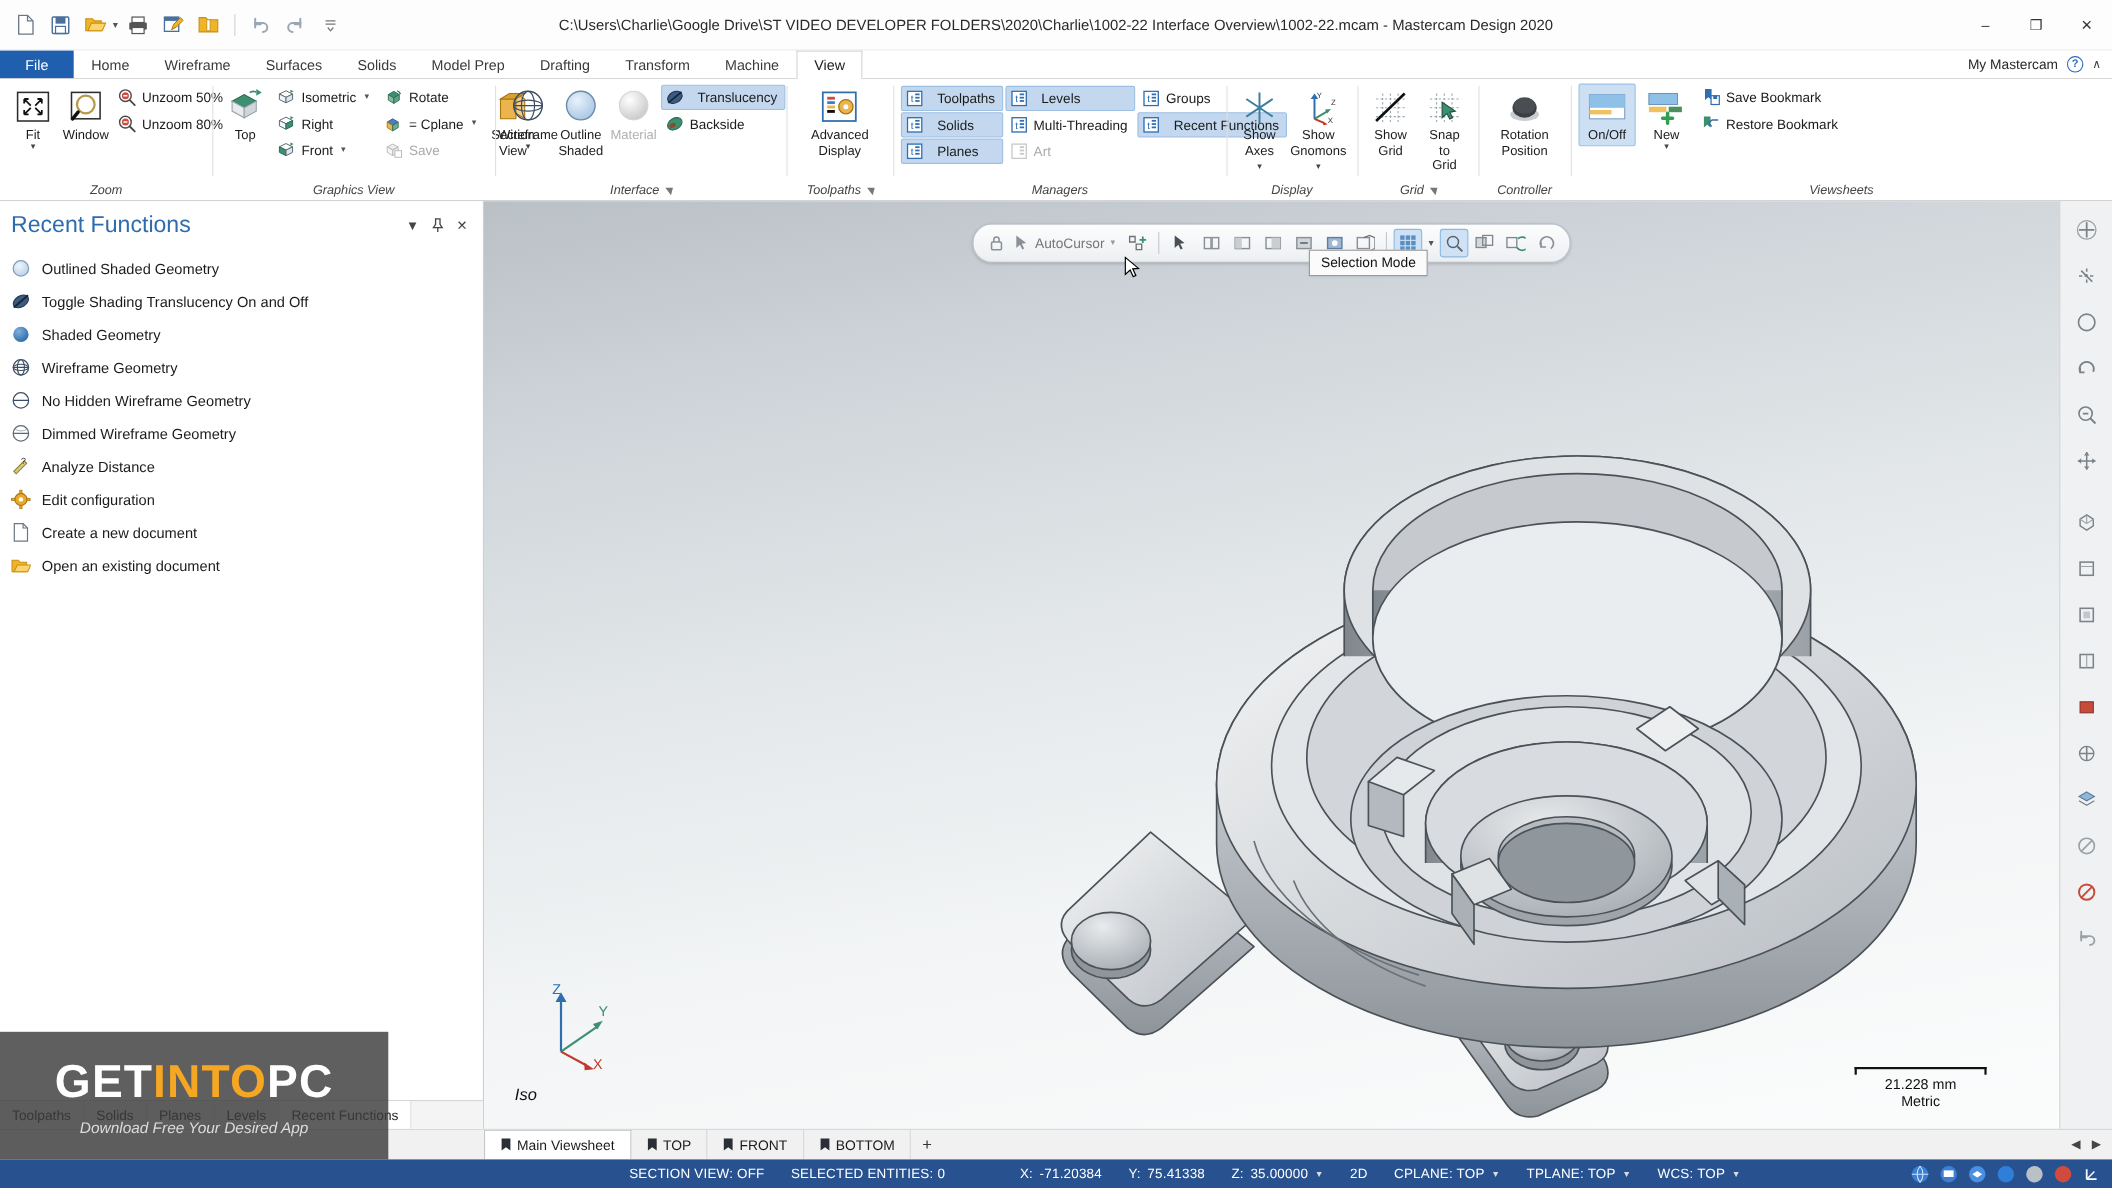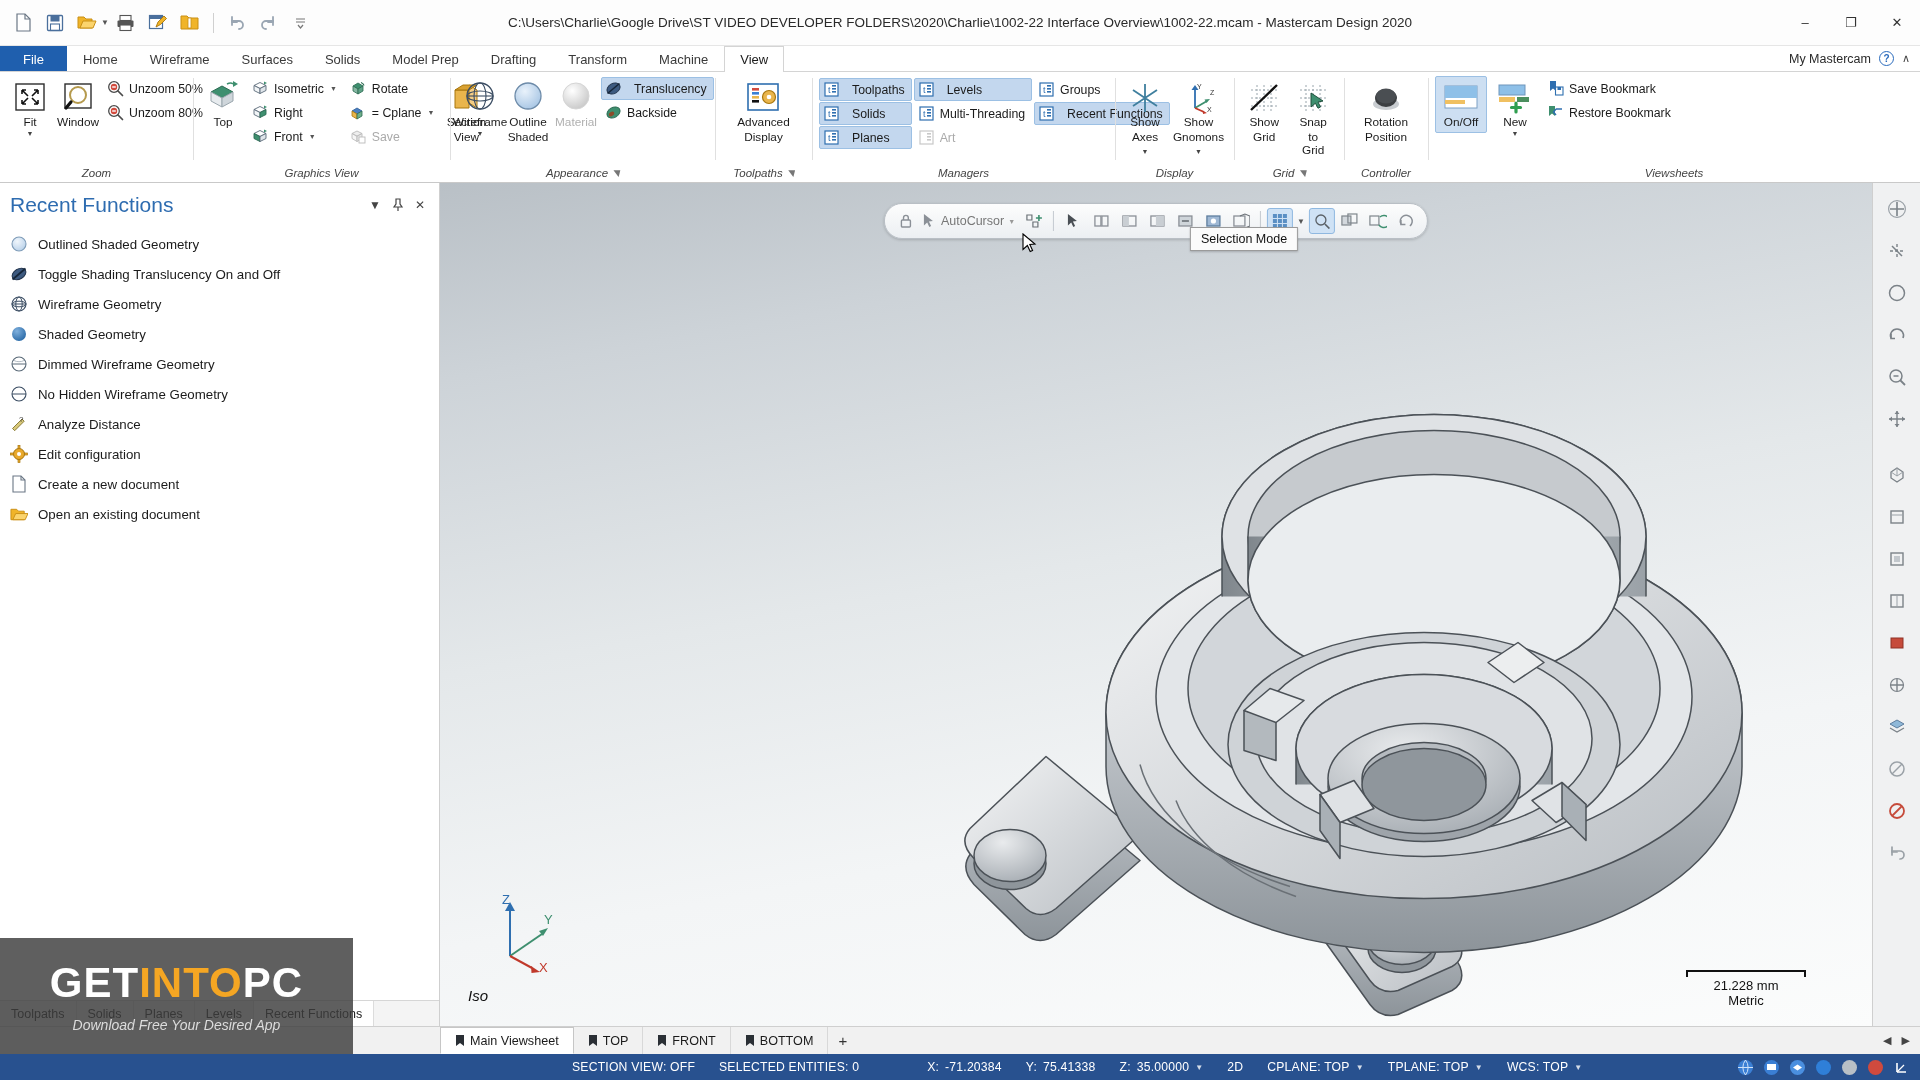--- a/index.html
+++ b/index.html
@@ -505,21 +505,21 @@
               <svg width="17" height="17" viewBox="0 0 17 17">
                   <ellipse cx="8.5" cy="8.5" rx="7" ry="5" transform="rotate(-30 8.5 8.5)" fill="#3e8f6f" stroke="#2b6b52" stroke-width="1"></ellipse>
                   <ellipse cx="6.5" cy="10" rx="3" ry="2" transform="rotate(-30 6.5 10)" fill="#8b4b2a"></ellipse>
                 </svg>
             </span>
             <span>Backside</span>
           </div>
         </div>
       </div>
       <div class="rgroup-title">
-        <span>Appearance</span>
+        <span>Interface</span>
         <span class="dlg-launch">◥</span>
       </div>
     </div>
 
     <div class="rgroup" style="width:97px">
       <div class="rgroup-body" style="justify-content:center">
         <div class="bigbtn">
           <span class="ico">
             <svg width="36" height="32" viewBox="0 0 36 32">
                 <rect x="3" y="2" width="30" height="26" fill="#fff" stroke="#2f6fb0" stroke-width="1.6"></rect>
@@ -818,63 +818,63 @@
                 <ellipse cx="9" cy="9" rx="7.5" ry="5" transform="rotate(-32 9 9)" fill="#3d5a80" stroke="#22344d" stroke-width="1"></ellipse>
                 <path d="M2.5 14.5L15.5 3.5" stroke="#16263a" stroke-width="1.8"></path>
               </svg>
           </span>
           <span>Toggle Shading Translucency On and Off</span>
         </div>
 
         <div class="lp-item">
           <span class="lp-icon">
             <svg width="18" height="18" viewBox="0 0 18 18">
-                <circle cx="9" cy="9" r="7" fill="none" stroke="#3b4d63" stroke-width="1.1"></circle>
-                <ellipse cx="9" cy="9" rx="3.2" ry="7" fill="none" stroke="#3b4d63" stroke-width="1"></ellipse>
-                <path d="M2 9h14" stroke="#3b4d63" stroke-width="1"></path>
-                <ellipse cx="9" cy="9" rx="7" ry="2.8" fill="none" stroke="#3b4d63" stroke-width="1"></ellipse>
-              </svg>
-          </span>
-          <span>Wireframe Geometry</span>
-        </div>
-
-        <div class="lp-item">
-          <span class="lp-icon">
-            <svg width="18" height="18" viewBox="0 0 18 18">
                 <defs>
                   <radialGradient id="sp2" cx="35%" cy="30%" r="75%">
                     <stop offset="0" stop-color="#7fb0dd"></stop>
                     <stop offset="1" stop-color="#2b6ba8"></stop>
                   </radialGradient>
                 </defs>
                 <circle cx="9" cy="9" r="7" fill="url(#sp2)"></circle>
               </svg>
           </span>
           <span>Shaded Geometry</span>
         </div>
 
         <div class="lp-item">
           <span class="lp-icon">
             <svg width="18" height="18" viewBox="0 0 18 18">
-                <circle cx="9" cy="9" r="7" fill="none" stroke="#5a6a78" stroke-width="1.1"></circle>
-                <path d="M2 9h14" stroke="#5a6a78" stroke-width="1"></path>
-                <path d="M4 5.5c2.5 1.6 7.5 1.6 10 0" fill="none" stroke="#b3bcc4" stroke-width="1"></path>
-              </svg>
-          </span>
-          <span>Dimmed Wireframe Geometry</span>
+                <circle cx="9" cy="9" r="7" fill="none" stroke="#3b4d63" stroke-width="1.1"></circle>
+                <ellipse cx="9" cy="9" rx="3.2" ry="7" fill="none" stroke="#3b4d63" stroke-width="1"></ellipse>
+                <path d="M2 9h14" stroke="#3b4d63" stroke-width="1"></path>
+                <ellipse cx="9" cy="9" rx="7" ry="2.8" fill="none" stroke="#3b4d63" stroke-width="1"></ellipse>
+              </svg>
+          </span>
+          <span>Wireframe Geometry</span>
         </div>
 
         <div class="lp-item">
           <span class="lp-icon">
             <svg width="18" height="18" viewBox="0 0 18 18">
                 <circle cx="9" cy="9" r="7" fill="none" stroke="#3b4d63" stroke-width="1.1"></circle>
                 <path d="M2 9h14" stroke="#3b4d63" stroke-width="1"></path>
               </svg>
           </span>
           <span>No Hidden Wireframe Geometry</span>
+        </div>
+
+        <div class="lp-item">
+          <span class="lp-icon">
+            <svg width="18" height="18" viewBox="0 0 18 18">
+                <circle cx="9" cy="9" r="7" fill="none" stroke="#5a6a78" stroke-width="1.1"></circle>
+                <path d="M2 9h14" stroke="#5a6a78" stroke-width="1"></path>
+                <path d="M4 5.5c2.5 1.6 7.5 1.6 10 0" fill="none" stroke="#b3bcc4" stroke-width="1"></path>
+              </svg>
+          </span>
+          <span>Dimmed Wireframe Geometry</span>
         </div>
 
         <div class="lp-item">
           <span class="lp-icon">
             <svg width="18" height="18" viewBox="0 0 18 18">
                 <path d="M2.5 15.5L12 6l2.2 2.2L4.7 17.7z" transform="translate(0,-2)" fill="#d9c97a" stroke="#8c7f3c" stroke-width="1"></path>
                 <text x="9" y="7" font-size="8" fill="#333" font-family="Liberation Sans">?</text>
               </svg>
           </span>
           <span>Analyze Distance</span>

